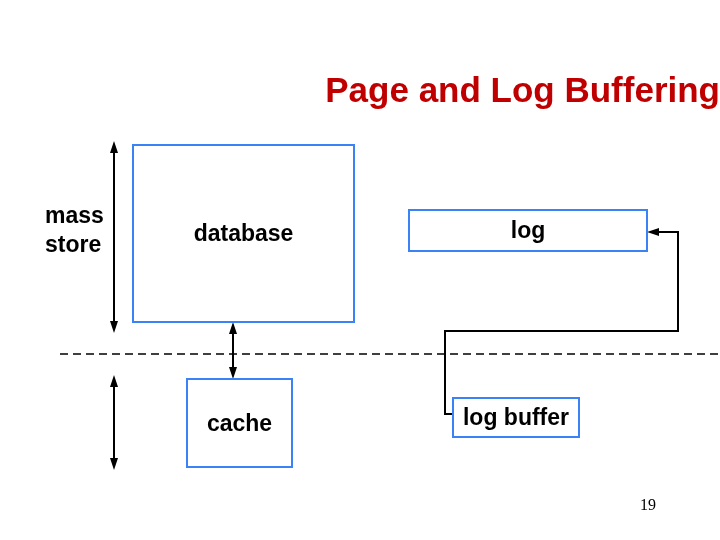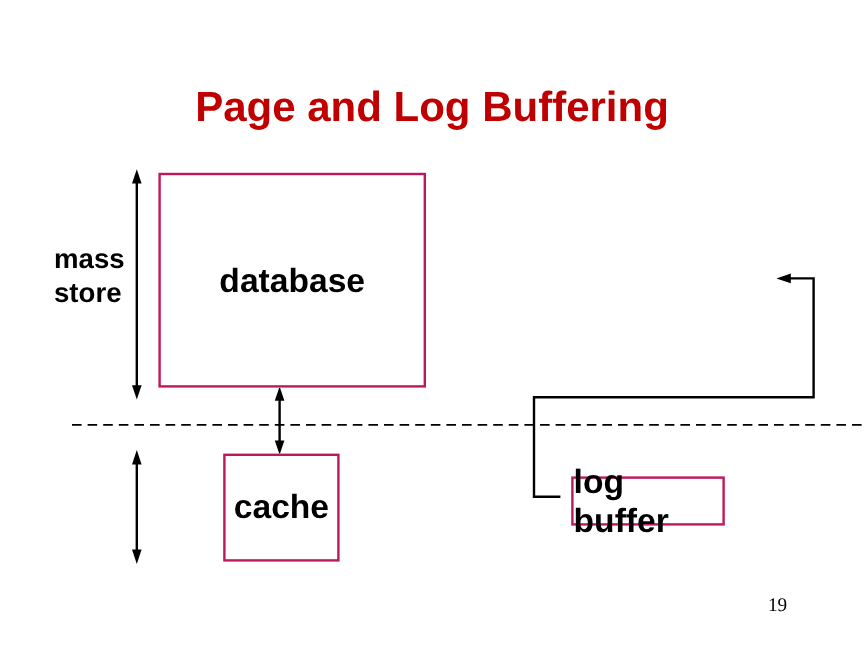--- a/index.html
+++ b/index.html
@@ -6,21 +6,21 @@
   .slide{
     position:relative;
     width:720px;height:540px;
     background:#ffffff;
     overflow:hidden;
     font-family:"Liberation Sans", sans-serif;
   }
   .title{
     position:absolute;
     top:72px;left:0;width:720px;
-    text-align:center;
+    text-align:right;
     font-size:35px;
     font-weight:bold;
     line-height:35px;
     letter-spacing:0px;
     color:#c00000;
   }
   svg.lines{
     position:absolute;top:0;left:0;width:720px;height:540px;
   }
   svg.lines line, svg.lines polyline{
@@ -29,33 +29,33 @@
   svg.lines line.dash{
     stroke-width:1.5;
     stroke-dasharray:8 5;
   }
   svg.lines polygon{
     fill:#000;stroke:none;
   }
   .box{
     position:absolute;
     box-sizing:border-box;
-    border:2px solid #be185d;
+    border:2px solid #3b82f6;
     background:#fff;
     display:flex;
     align-items:center;
     justify-content:center;
-    font-size:28px;
+    font-size:23px;
     font-weight:bold;
     color:#000;
   }
   #database-box{left:132px;top:144px;width:223px;height:179px;}
   #log-box{left:408px;top:209px;width:240px;height:43px;}
-  #cache-box{left:186px;top:378px;width:97px;height:90px;}
-  #log-buffer-box{left:476px;top:397px;width:128px;height:41px;}
+  #cache-box{left:186px;top:378px;width:107px;height:90px;}
+  #log-buffer-box{left:452px;top:397px;width:128px;height:41px;}
   .side-label{
     position:absolute;
     font-size:23px;
     font-weight:bold;
     line-height:29px;
     color:#000;
     white-space:pre-line;
   }
   #mass-store-label{left:45px;top:201px;}
   #main-memory-label{left:21px;top:383px;}
@@ -100,20 +100,23 @@
     <g>
       <polyline points="657,232 678,232 678,331 445,331 445,414 467,414"></polyline>
       <polygon points="647,232 659,228 659,236"></polygon>
     </g>
   </svg>
 
   <div class="box" id="database-box">
     <span>database</span>
   </div>
 
+  <div class="box" id="log-box">
+    <span>log</span>
+  </div>
 
   <div class="box" id="cache-box">
     <span>cache</span>
   </div>
 
   <div class="box" id="log-buffer-box">
     <span>log buffer</span>
   </div>
 
   <div class="side-label" id="mass-store-label">mass

